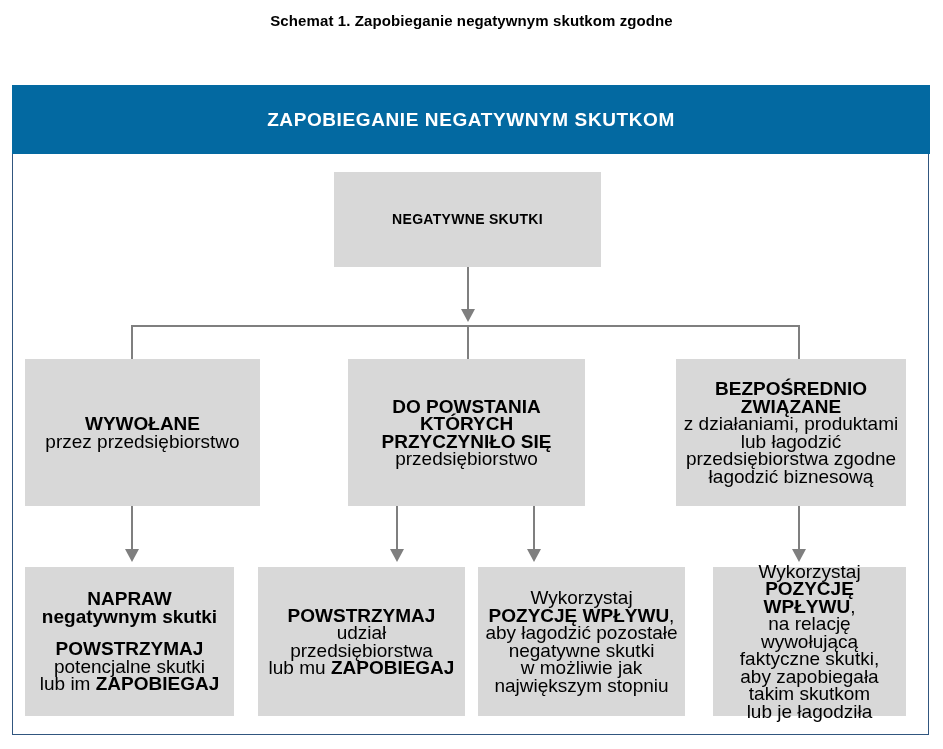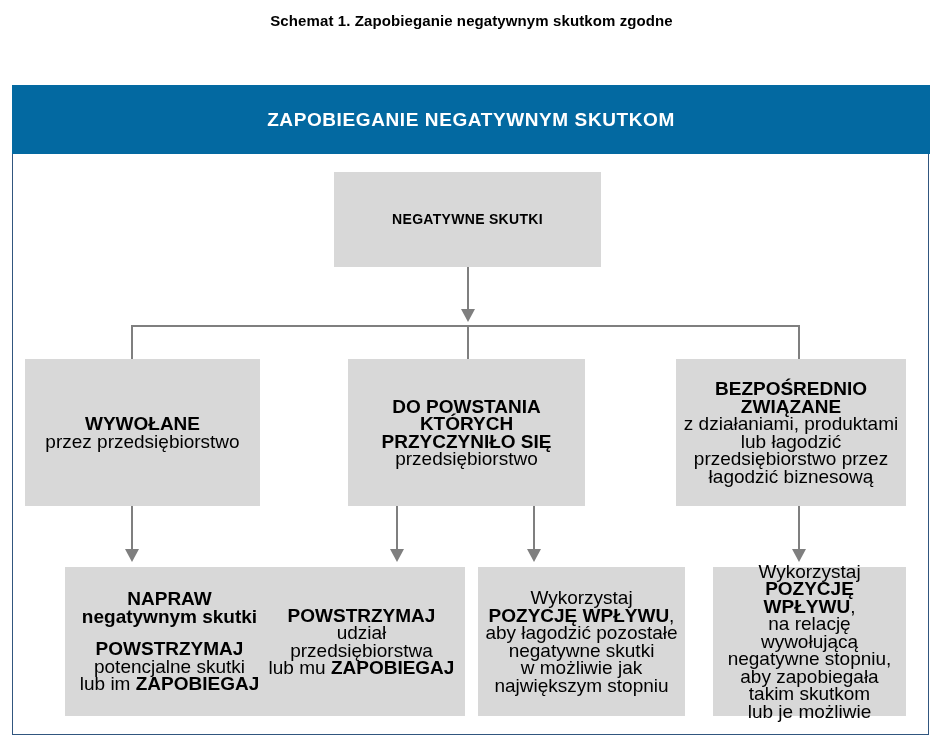--- a/index.html
+++ b/index.html
@@ -59,21 +59,21 @@
   .spacer{display:block;height:15px;}
 
   
   #node-top{left:334px;top:172px;width:267px;height:95px;font-size:14px;}
   #node-top .txt{font-weight:bold;letter-spacing:.3px;}
 
   #node-mid-1{left:25px;top:359px;width:235px;height:147px;}
   #node-mid-2{left:348px;top:359px;width:237px;height:147px;}
   #node-mid-3{left:676px;top:359px;width:230px;height:147px;}
 
-  #node-bot-1{left:25px;top:567px;width:209px;height:149px;margin-left:40px;}
+  #node-bot-1{left:25px;top:567px;width:209px;height:149px;}
   #node-bot-2{left:258px;top:567px;width:207px;height:149px;}
   #node-bot-3{left:478px;top:567px;width:207px;height:149px;}
   #node-bot-4{left:713px;top:567px;width:193px;height:149px;}
 
   
   .conn{position:absolute;background:#7f7f7f;}
   .vline{width:1.6px;}
   .hline{height:1.6px;}
   .arrowhead{
     position:absolute;width:0;height:0;
@@ -125,21 +125,21 @@
       <span>przez przedsiębiorstwo</span>
     </span>
   </div>
 
   <div class="node" id="node-mid-3">
     <span class="txt">
       <span class="b">BEZPOŚREDNIO</span><br>
       <span class="b">ZWIĄZANE</span><br>
       <span>z działaniami, produktami</span><br>
       <span>lub łagodzić</span><br>
-      <span>przedsiębiorstwo przez</span><br>
+      <span>przedsiębiorstwa zgodne</span><br>
       <span>łagodzić biznesową</span>
     </span>
   </div>
 
   <div class="conn vline" style="left:131px;top:506px;height:45px;"></div>
   <div class="arrowhead" style="left:125px;top:549px;"></div>
 
   <div class="conn vline" style="left:396px;top:506px;height:45px;"></div>
   <div class="arrowhead" style="left:390px;top:549px;"></div>
 
@@ -177,20 +177,20 @@
       <span>w możliwie jak</span><br>
       <span>największym stopniu</span>
     </span>
   </div>
 
   <div class="node" id="node-bot-4">
     <span class="txt">
       <span>Wykorzystaj</span><br>
       <span class="b">POZYCJĘ WPŁYWU</span><span>,</span><br>
       <span>na relację wywołującą</span><br>
-      <span>negatywne stopniu,</span><br>
+      <span>faktyczne skutki,</span><br>
       <span>aby zapobiegała</span><br>
       <span>takim skutkom</span><br>
-      <span>lub je możliwie</span>
+      <span>lub je łagodziła</span>
     </span>
   </div>
 
 </div>
 
 </body></html>

